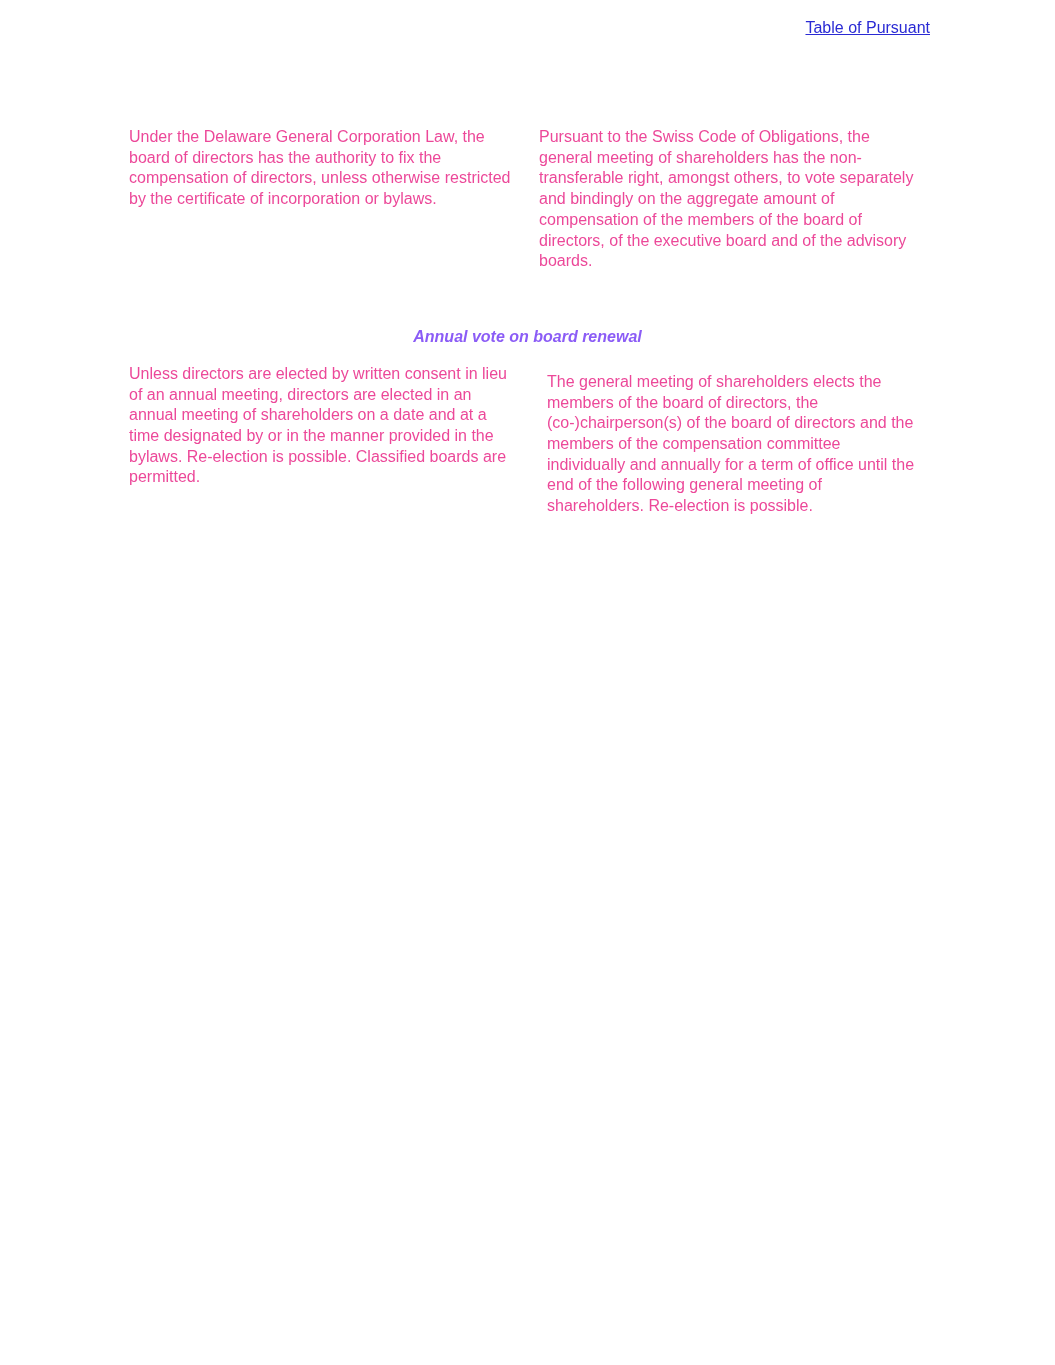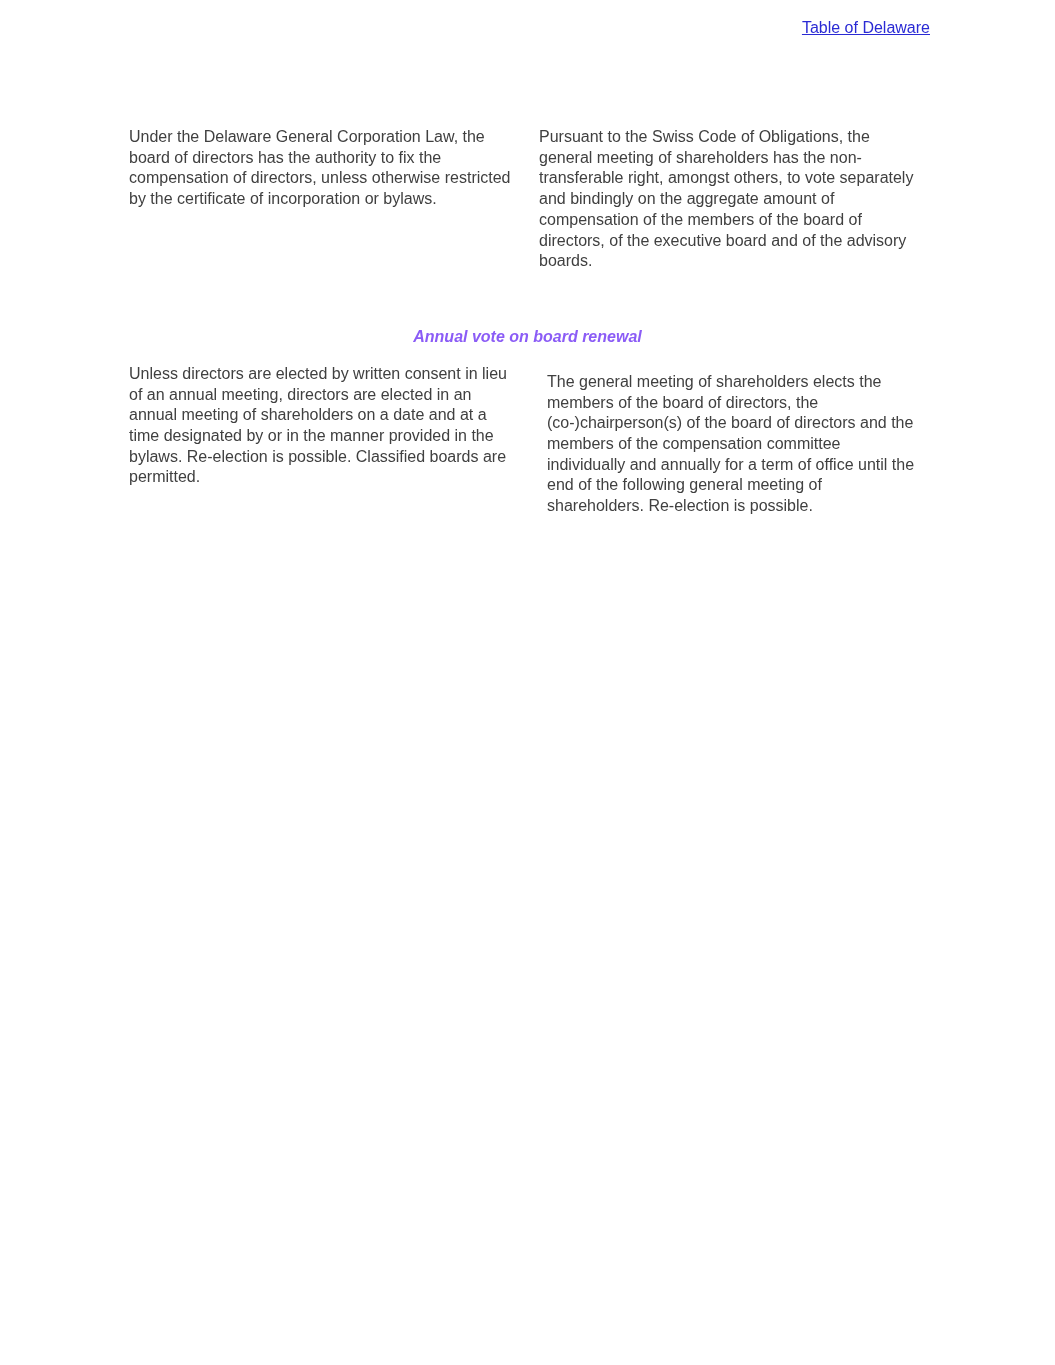--- a/index.html
+++ b/index.html
@@ -35,42 +35,42 @@
   }
   .comp-row {
     display: flex;
     gap: 23px;
     align-items: flex-start;
   }
   .cell {
     width: 387px;
     font-size: 16px;
     line-height: 20.7px;
-    color: #404040;
+    color: #ec4899;
     text-align: left;
   }
   .cell p {
     margin: 8px;
     padding: 0;
   }
   .section-heading {
     margin: 56px 0 18px 0;
     text-align: center;
     font-size: 16px;
     line-height: 18px;
     font-weight: bold;
     font-style: italic;
     color: #8b5cf6;
   }
 </style>
 </head>
 <body>
 
 <div class="toc-row">
-  <a href="#" class="toc-link">Table of Delaware</a>
+  <a href="#" class="toc-link">Table of Pursuant</a>
 </div>
 
 <div class="comparison">
 
   <div class="comp-row">
     <div class="cell">Under the Delaware General Corporation Law, the board of directors has the authority to fix the compensation of directors, unless otherwise restricted by the certificate of incorporation or bylaws.</div>
     <div class="cell">Pursuant to the Swiss Code of Obligations, the general meeting of shareholders has the non-transferable right, amongst others, to vote separately and bindingly on the aggregate amount of compensation of the members of the board of directors, of the executive board and of the advisory boards.</div>
   </div>
 
   <div class="section-heading">Annual vote on board renewal</div>

